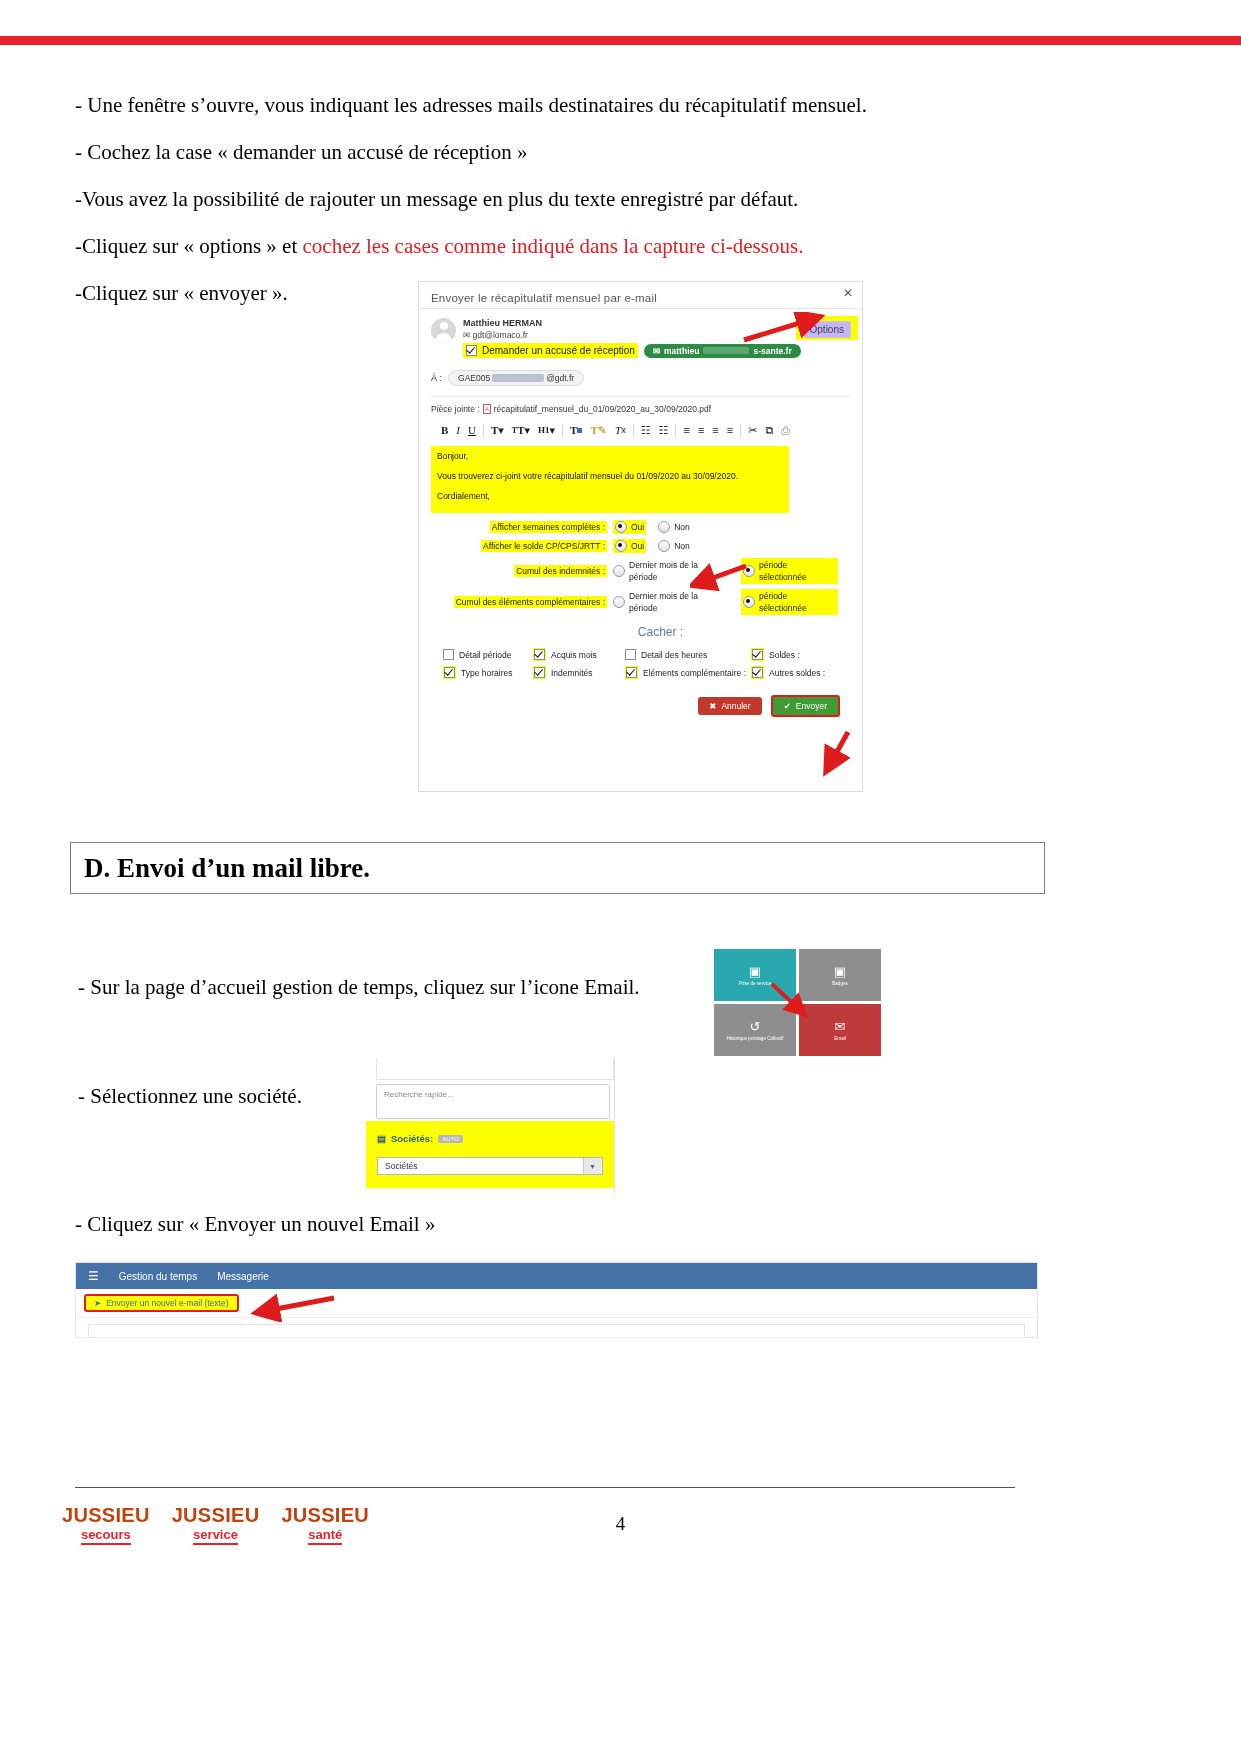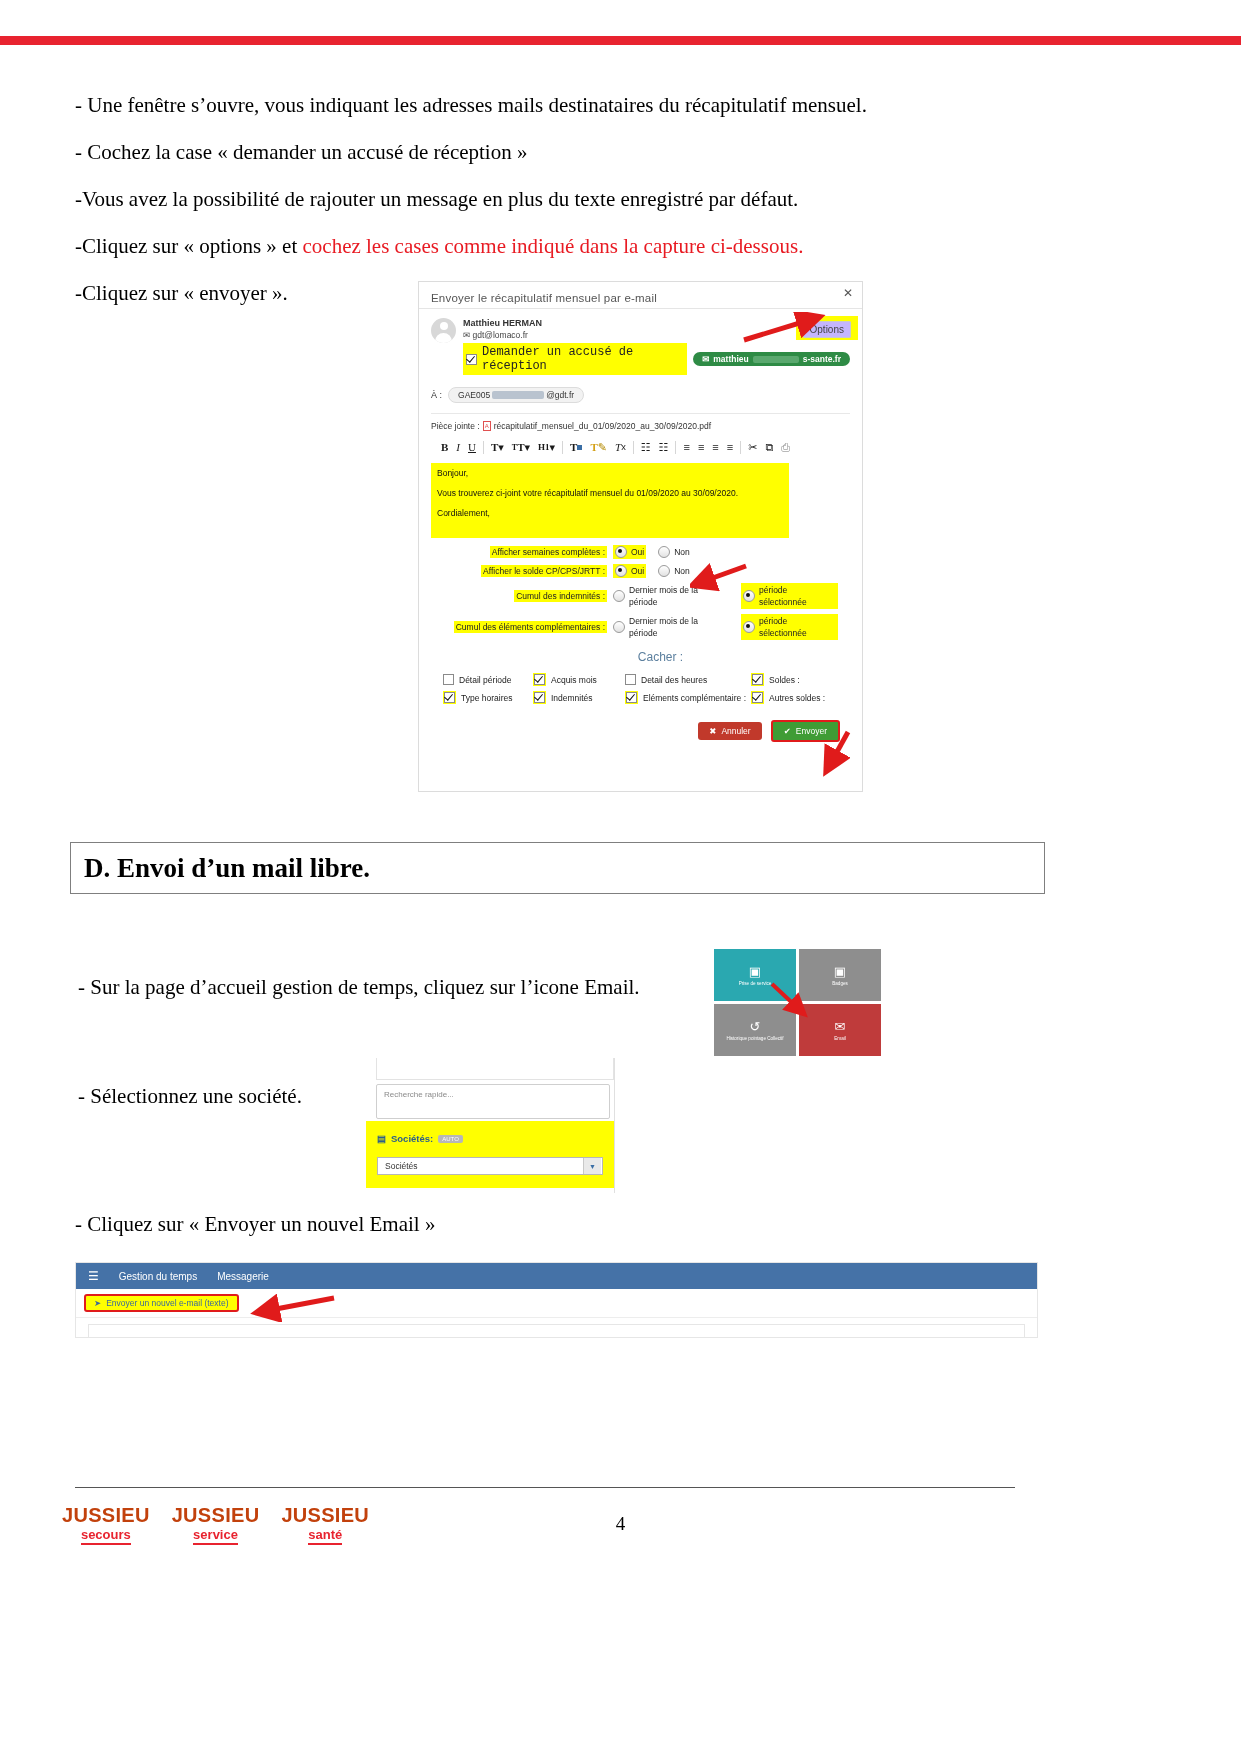--- a/index.html
+++ b/index.html
@@ -137,21 +137,21 @@
   }
   .cb.on::after {
     content: "";
     position: absolute;
     left: 1px; top: -1px;
     width: 4px; height: 7px;
     border: solid #111;
     border-width: 0 1.6px 1.6px 0;
     transform: rotate(40deg);
   }
-  .ack-label { font-size: 12px; color: #222; font-family: Liberation Mono, monospace; }
+  .ack-label { font-size: 10px; color: #222; }
   .pill-green {
     background: #2e8b45;
     color: #fff;
     font-size: 8.5px;
     font-weight: bold;
     border-radius: 10px;
     padding: 2px 9px;
     display: flex;
     align-items: center;
     gap: 4px;
@@ -228,21 +228,21 @@
     width: 358px;
     box-sizing: border-box;
   }
   .msg-body p {
     margin: 0 0 9px 0;
     font-size: 8.5px;
     color: #111;
     line-height: 11px;
     font-family: "Liberation Sans", sans-serif;
   }
-  .msg-body p:last-child { margin-bottom: 12px; }
+  .msg-body p:last-child { margin-bottom: 4px; }
 
   
   .options-title-wrap {
     margin-top: 30px;
     text-align: center;
     position: relative;
     padding-left: 60px;
   }
   .options-title {
     display: inline-block;

